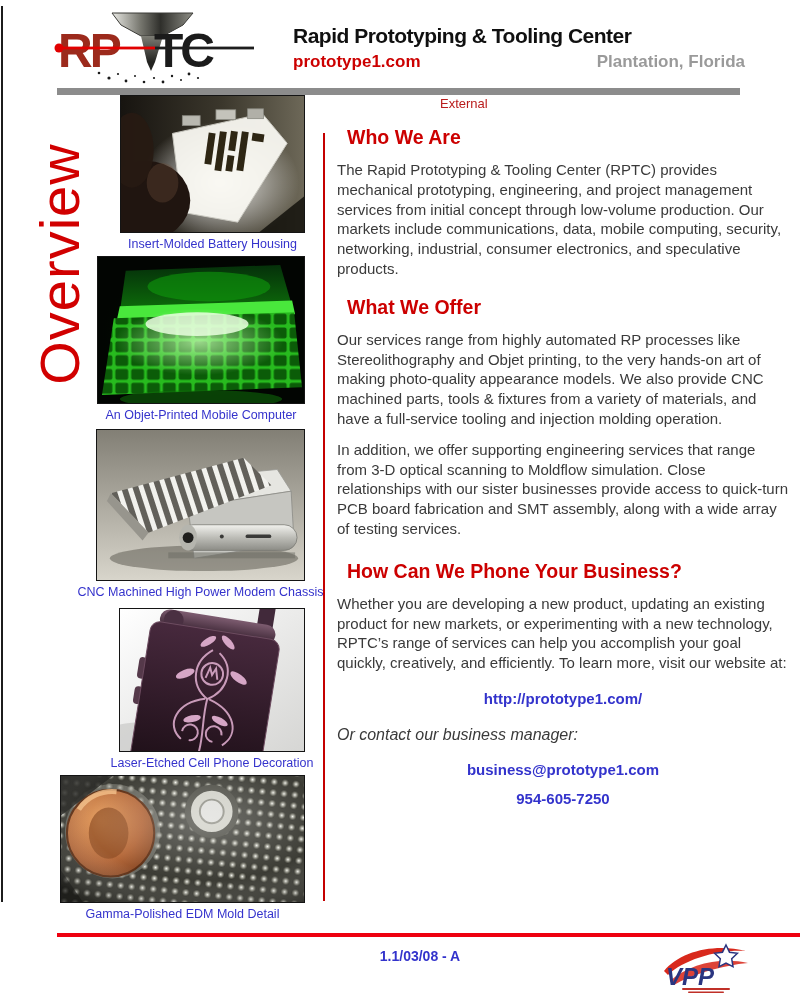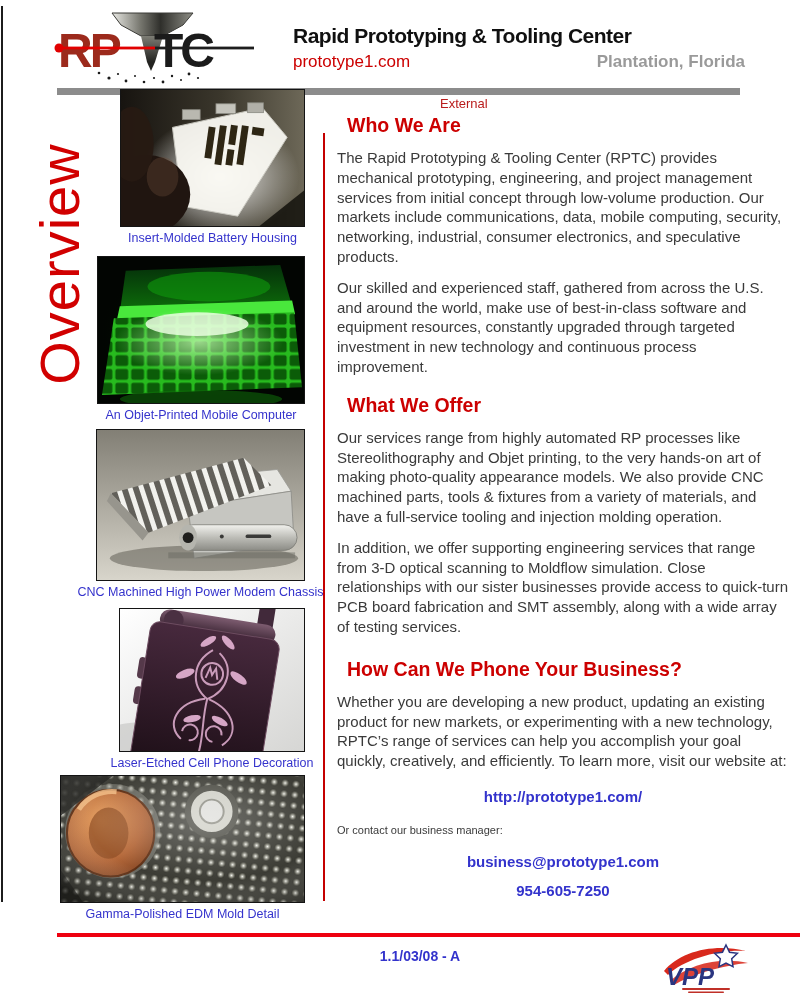--- a/index.html
+++ b/index.html
@@ -7,21 +7,21 @@
     position:relative; width:800px; height:1000px; margin:0 auto;
     background:#ffffff; overflow:hidden;
     font-family:"Liberation Sans","DejaVu Sans",sans-serif;
   }
   
   .left-edge-line { position:absolute; left:1px; top:6px; width:2px; height:896px; background:#1c1c1c; }
   .logo-box { position:absolute; left:52px; top:4px; width:205px; height:85px; }
   .title-block { position:absolute; left:293px; top:24px; width:452px; }
   .main-title { font-size:21px; font-weight:700; color:#101010; letter-spacing:-0.5px; white-space:nowrap; }
   .sub-row { display:flex; justify-content:space-between; margin-top:4px; }
-  .site { color:#cc0000; font-weight:400; font-size:17px; }
+  .site { color:#cc0000; font-weight:700; font-size:17px; }
   .loc  { color:#9a9a9a; font-weight:700; font-size:17px; }
   .gray-bar { position:absolute; left:57px; top:88px; width:683px; height:7px; background:#8c8c8c; }
   .external { position:absolute; left:440px; top:96px; width:300px; color:#b91c1c; font-size:13px; }
   
   .col-divider { position:absolute; left:323px; top:133px; width:2px; height:768px; background:#c40000; }
   .footer-line { position:absolute; left:57px; top:933px; width:743px; height:4px; background:#ee0010; }
   
   .overview-wrap { position:absolute; left:6px; top:126px; width:106px; height:276px; }
   .overview-wrap span {
     position:absolute; left:50%; top:50%;
@@ -31,26 +31,26 @@
   
   figure.fig { position:absolute; margin:0; }
   .imgbox { width:100%; border:1px solid #141414; box-sizing:border-box; background:#222; }
   .imgbox svg { display:block; width:100%; height:100%; }
   figcaption {
     position:absolute; left:50%; transform:translateX(-50%);
     white-space:nowrap; color:#3533cc; font-size:12.5px; padding-top:4px;
   }
   
   .rightcol { position:absolute; left:337px; top:110px; width:452px; }
-  .rightcol h2 { color:#cc0000; font-size:19.5px; font-weight:700; margin:4px 0 11px 10px; }
+  .rightcol h2 { color:#cc0000; font-size:19.5px; font-weight:700; margin:16px 0 11px 10px; }
   .rightcol h2.sp1 { margin-top:17px; }
   .rightcol h2.sp2 { margin-top:21px; }
   .rightcol p.body { font-size:15px; line-height:1.32; color:#3a3a3a; margin:0 0 11px; }
   .centerlink { text-align:center; color:#3333cc; font-weight:700; font-size:15px; margin:17px 0 0; cursor:pointer; }
-  .intro { font-size:11px; color:#3a3a3a; margin:19px 0 0; }
+  .intro { font-size:16px; color:#3a3a3a; margin:19px 0 0;font-style:italic; }
   
   .version { position:absolute; left:338px; top:948px; width:164px; text-align:center; color:#3333cc; font-size:14px; font-weight:600; }
   .vpp-box { position:absolute; left:660px; top:941px; width:90px; height:56px; }
 </style>
 </head>
 <body>
 
 <div class="page">
 
   <div class="left-edge-line"></div>
@@ -104,21 +104,21 @@
 
   <div class="gray-bar"></div>
   <div class="external">External</div>
 
   <div class="overview-wrap">
     <span>Overview</span>
   </div>
 
   <div class="col-divider"></div>
 
-  <figure class="fig" style="left:120px; top:89px; width:185px;">
+  <figure class="fig" style="left:120px; top:95px; width:185px;">
     <div class="imgbox" style="height:138px;">
       <svg viewBox="0 0 185 138" preserveAspectRatio="none">
         <defs>
           <linearGradient id="bg1" x1="0" y1="0" x2="1" y2="0">
             <stop offset="0" stop-color="#171410"></stop>
               <stop offset="0.55" stop-color="#3b372c"></stop>
               <stop offset="1" stop-color="#6d6858"></stop>
           </linearGradient>
           <radialGradient id="glow1">
               <stop offset="0" stop-color="#ffffff" stop-opacity="0.95"></stop>
@@ -304,21 +304,20 @@
         <polygon points="0,96 22,128 0,128" fill="#22221e" opacity="0.6"></polygon>
         <rect width="245" height="128" fill="url(#light5)"></rect>
       </svg>
     </div>
     <figcaption>Gamma-Polished EDM Mold Detail</figcaption>
   </figure>
 
   <div class="rightcol">
     <h2>Who We Are</h2>
     <p class="body">The Rapid Prototyping &amp; Tooling Center (RPTC) provides mechanical prototyping, engineering, and project management services from initial concept through low-volume production. Our markets include communications, data, mobile computing, security, networking, industrial, consumer electronics, and speculative products.</p>
-    <p class="body">Our skilled and experienced staff, gathered from across the U.S. and around the world, make use of best-in-class software and equipment resources, constantly upgraded through targeted investment in new technology and continuous process improvement.</p>
 
     <h2 class="sp1">What We Offer</h2>
     <p class="body">Our services range from highly automated RP processes like Stereolithography and Objet printing, to the very hands-on art of making photo-quality appearance models. We also provide CNC machined parts, tools &amp; fixtures from a variety of materials, and have a full-service tooling and injection molding operation.</p>
     <p class="body">In addition, we offer supporting engineering services that range from 3-D optical scanning to Moldflow simulation. Close relationships with our sister businesses provide access to quick-turn PCB board fabrication and SMT assembly, along with a wide array of testing services.</p>
 
     <h2 class="sp2">How Can We Phone Your Business?</h2>
     <p class="body">Whether you are developing a new product, updating an existing product for new markets, or experimenting with a new technology, RPTC’s range of services can help you accomplish your goal quickly, creatively, and efficiently. To learn more, visit our website at:</p>
 
     <div class="centerlink">http://prototype1.com/</div>
     <p class="intro">Or contact our business manager:</p>

